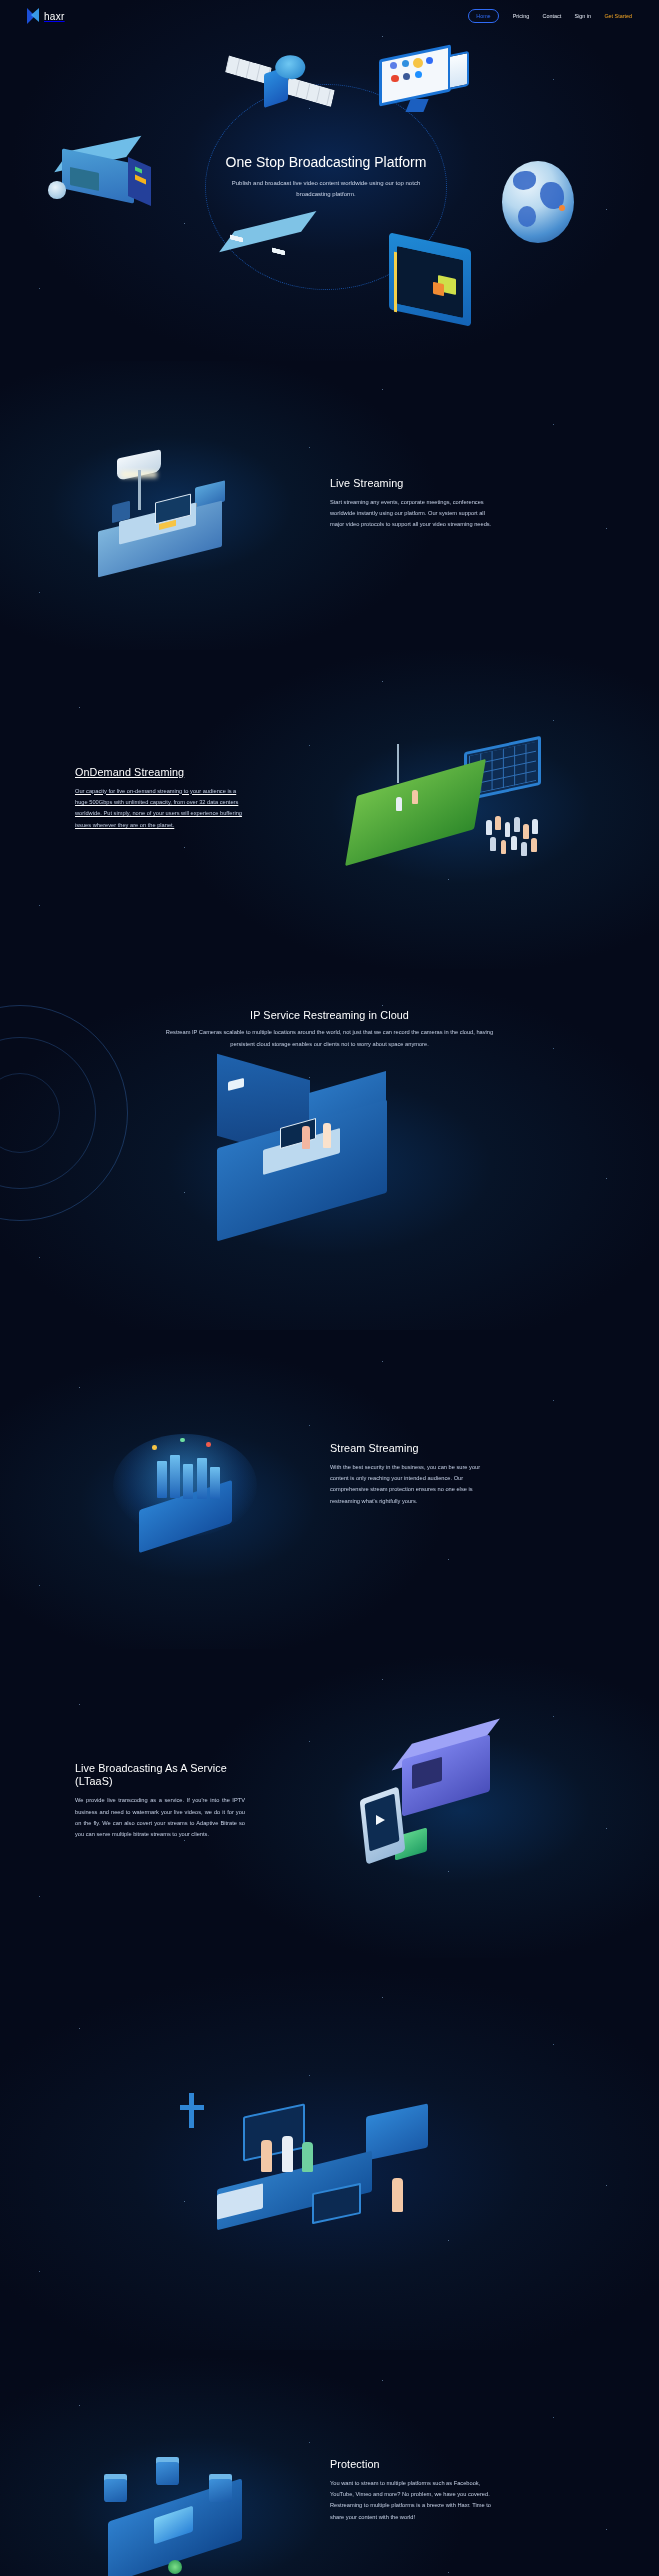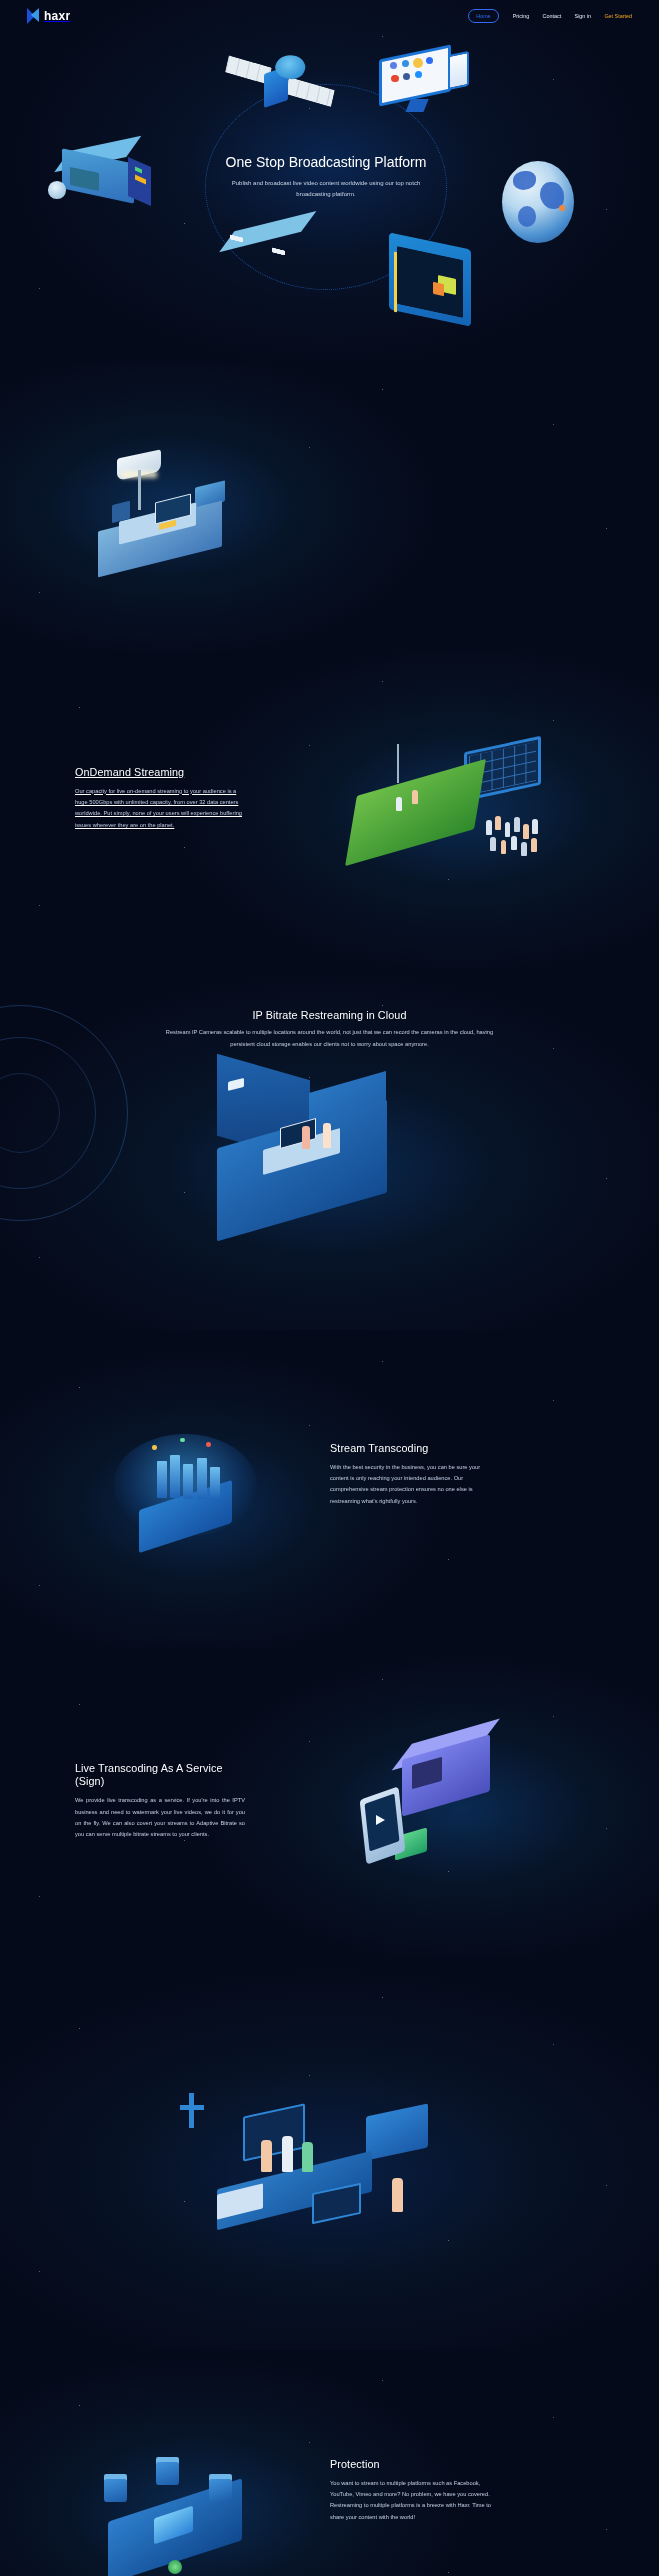--- a/index.html
+++ b/index.html
@@ -24,21 +24,21 @@
   .logo-mark .tri-a {
     position: absolute; left: 0; top: 0; width: 0; height: 0;
     border-top: 8.2px solid transparent; border-bottom: 8.2px solid transparent;
     border-left: 8.8px solid #1b4fd6;
   }
   .logo-mark .tri-b {
     position: absolute; left: 4.1px; top: 0.5px; width: 0; height: 0;
     border-top: 7.7px solid transparent; border-bottom: 7.7px solid transparent;
     border-right: 8.2px solid #3da5f5; opacity: .92;
   }
-  .logo-text { font-size: 12px; color: #fff; letter-spacing: 0.3px; font-weight: 700; }
+  .logo-text { font-size: 10px; color: #fff; letter-spacing: 0.3px; font-weight: 400; }
   .nav-links { margin-left: auto; margin-right: 27px; display: flex; align-items: center; gap: 13.4px; }
   .nav-link { font-size: 5.4px; color: #e9eef8; text-decoration: none; white-space: nowrap; }
   .nav-link.active {
     color: #2f6bf6; border: 0.5px solid #2f6bf6; border-radius: 8.2px;
     padding: 2.6px 7.7px;
   }
   .nav-link.cta { color: #f5a623; }
 
   
   .hero { height: 361px; padding-top: 32px; position: relative; overflow: hidden;
@@ -305,20 +305,24 @@
     <span class="lamp"></span>
       <span class="glow"></span>
       <span class="stand"></span>
     <span class="trip"></span>
       <span class="trip2"></span>
     <span class="floor"></span>
       <span class="deskT"></span>
       <span class="yellow"></span>
     <span class="chair"></span>
       <span class="mon1"></span>
+  </div>
+  <div class="copy" style="left:330px; top:116px;">
+    <h2 class="hd">Live Streaming</h2>
+    <p>Start streaming any events, corporate meetings, conferences worldwide instantly using our platform. Our system support all major video protocols to support all your video streaming needs.</p>
   </div>
 </section>
 
 <section class="sec feat s-ondemand">
   <div class="stars"></div>
   <div class="pitch">
     <span class="scr"></span>
       <span class="scrGrid"></span>
     <span class="pole"></span>
     <span class="field"></span>
@@ -341,21 +345,21 @@
   <div class="copy" style="left:75px; top:116px;text-decoration:underline;">
     <h2 class="hd">OnDemand Streaming</h2>
     <p>Our capacity for live on-demand streaming to your audience is a huge 500Gbps with unlimited capacity, from over 32 data centers worldwide. Put simply, none of your users will experience buffering issues wherever they are on the planet.</p>
   </div>
 </section>
 
 <section class="sec feat s-ipcam">
   <div class="stars"></div>
   <div class="radar"></div>
   <div class="center-head" style="padding-top:40px;">
-    <h2 class="hd">IP Bitrate Restreaming in Cloud</h2>
+    <h2 class="hd">IP Service Restreaming in Cloud</h2>
     <p>Restream IP Cameras scalable to multiple locations around the world, not just that we can record the cameras in the cloud, having persistent cloud storage enables our clients not to worry about space anymore.</p>
   </div>
   <div class="room">
     <span class="wallL"></span>
       <span class="wallR"></span>
       <span class="floor"></span>
     <span class="camera"></span>
     <span class="tbl"></span>
       <span class="mon"></span>
     <span class="p1"></span>
@@ -371,38 +375,38 @@
     <span class="blk" style="left:54px;top:43px;height:37px;"></span>
     <span class="blk" style="left:67px;top:37px;height:43px;"></span>
     <span class="blk" style="left:80px;top:46px;height:35px;"></span>
     <span class="blk" style="left:94px;top:40px;height:41px;"></span>
     <span class="blk" style="left:107px;top:49px;height:32px;"></span>
     <span class="dotA" style="left:49px;top:27px;background:#f6c445;"></span>
     <span class="dotA" style="left:103px;top:24px;background:#ef5b4c;"></span>
     <span class="dotA" style="left:77px;top:19.6px;background:#6fe0a0;"></span>
   </div>
   <div class="copy" style="left:330px; top:112px;">
-    <h2 class="hd">Stream Transcoding</h2>
+    <h2 class="hd">Stream Streaming</h2>
     <p>With the best security in the business, you can be sure your content is only reaching your intended audience. Our comprehensive stream protection ensures no one else is restreaming what's rightfully yours.</p>
   </div>
 </section>
 
 <section class="sec feat s-ltaas">
   <div class="stars"></div>
   <div class="ltaas">
     <span class="boxTop"></span>
       <span class="box"></span>
       <span class="dark"></span>
     <span class="green"></span>
     <span class="phone"></span>
       <span class="phoneScr"></span>
       <span class="play"></span>
   </div>
   <div class="copy" style="left:75px; top:113px; width:170px;">
-    <h2 class="hd">Live Transcoding As A Service (Sign)</h2>
+    <h2 class="hd">Live Broadcasting As A Service (LTaaS)</h2>
     <p class="just">We provide live transcoding as a service. If you're into the IPTV business and need to watermark your live videos, we do it for you on the fly. We can also covert your streams to Adaptive Bitrate so you can serve multiple bitrate streams to your clients.</p>
   </div>
 </section>
 
 <section class="sec feat s-church">
   <div class="stars"></div>
   <div class="church">
     <span class="cross"></span>
       <span class="crossH"></span>
     <span class="scrn"></span>

